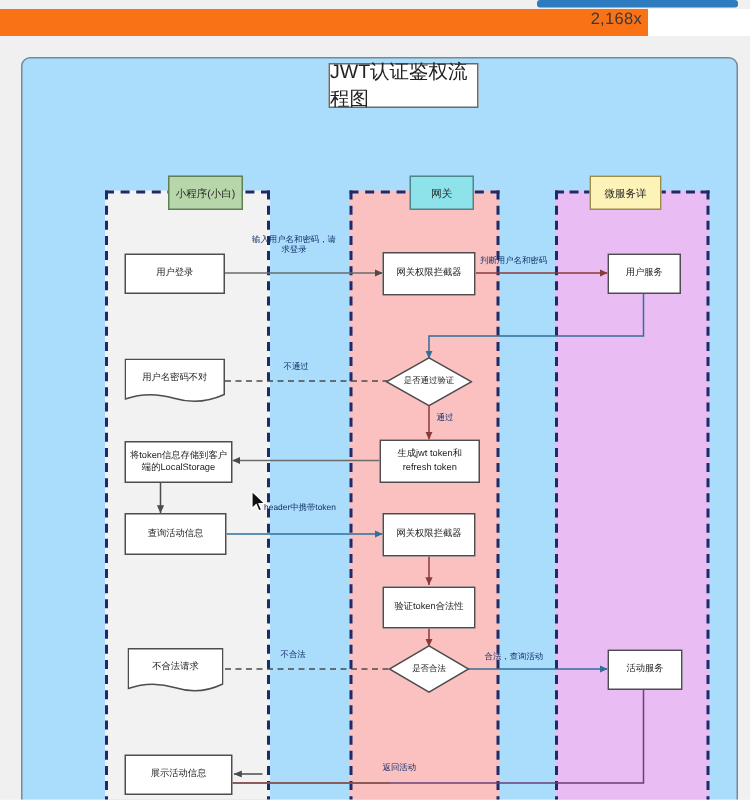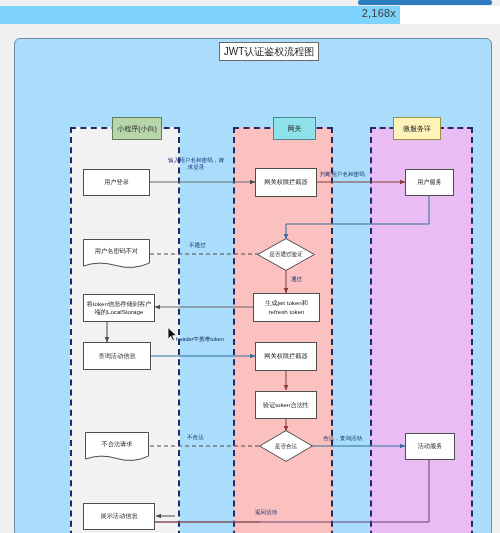--- a/index.html
+++ b/index.html
@@ -12,22 +12,22 @@
     width: 500px;
     height: 533px;
     overflow: hidden;
     position: relative;
   }
 
   
   #top-chrome {
     position: absolute;
     left: 0; top: 0;
-    width: 400px; height: 24px;
-    background: #7dd3fc;
+    width: 432px; height: 24px;
+    background: #f97316;
     border-bottom: 1px solid #ef4444;
   }
   #hscroll-track {
     position: absolute;
     left: 0; top: 0;
     width: 500px; height: 6px;
     background: #f0f0f0;
   }
   #hscroll-thumb {
     position: absolute;
@@ -58,31 +58,30 @@
     width: 478px; height: 500px;
     background: #aadcfb;
     border: 1px solid #6f8ba3;
     border-radius: 6px;
     box-sizing: border-box;
   }
 
   #diagram-title {
     position: absolute;
     left: 204px; top: 3px;
-    width: 100px; height: 19px;
+    width: 100px; height: 30px;
     background: #ffffff;
     border: 1px solid #6a6a6a;
     box-sizing: border-box;
     display: flex;
     align-items: center;
     justify-content: center;
-    font-size: 10px;
+    font-size: 13px;
     color: #222;
     z-index: 40;
-    text-align: right;
   }
 
   
   .lane {
     position: absolute;
     top: 88px;
     height: 430px;
     border: 2px dashed #1d2b6b;
     box-sizing: border-box;
   }

